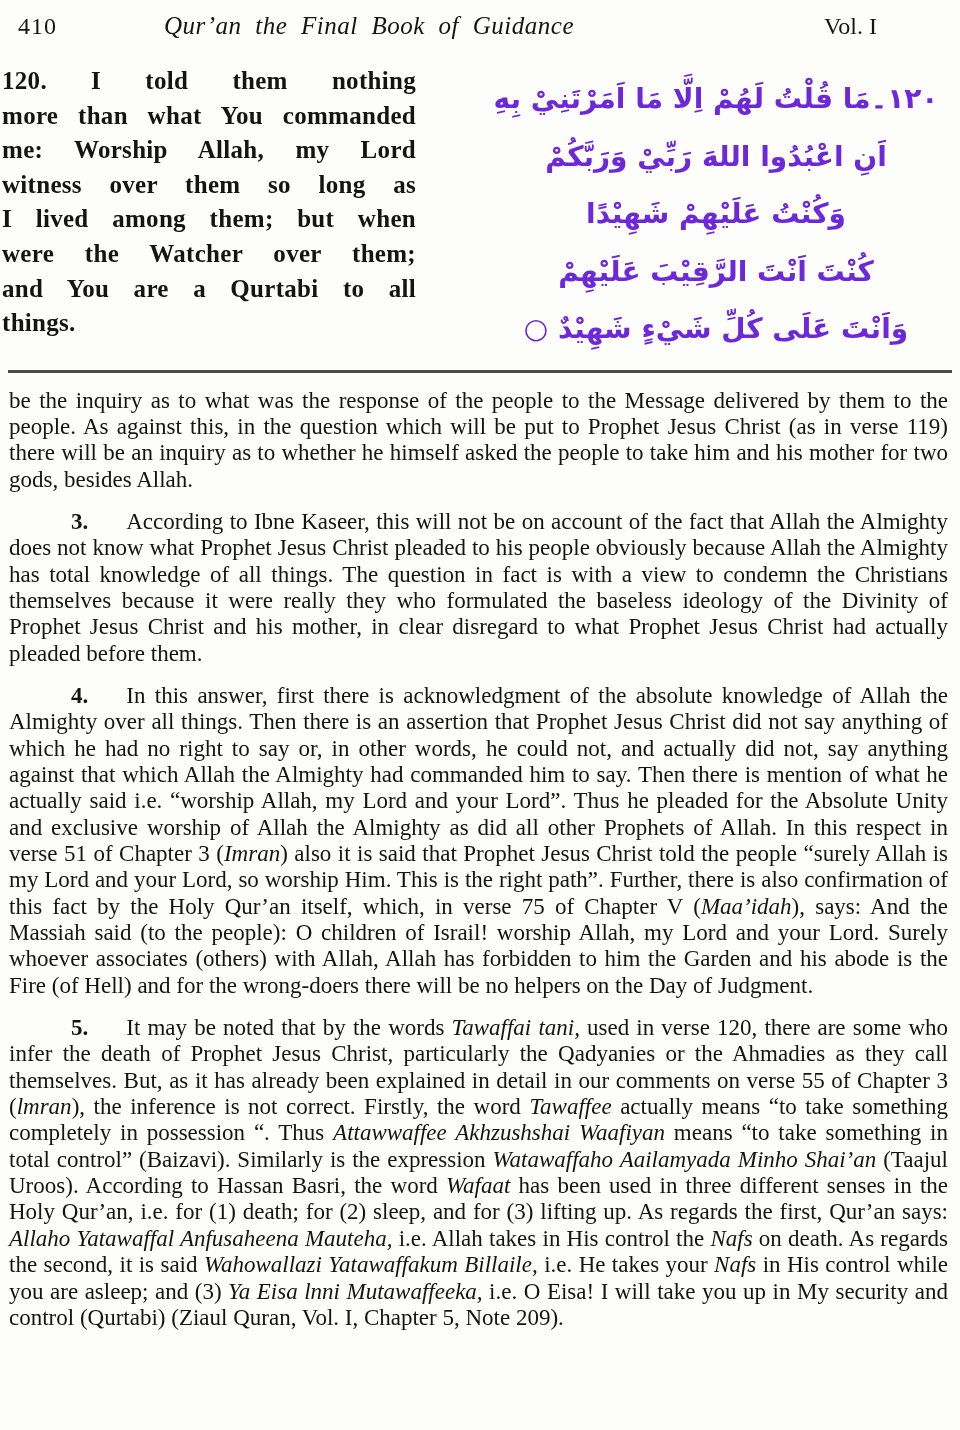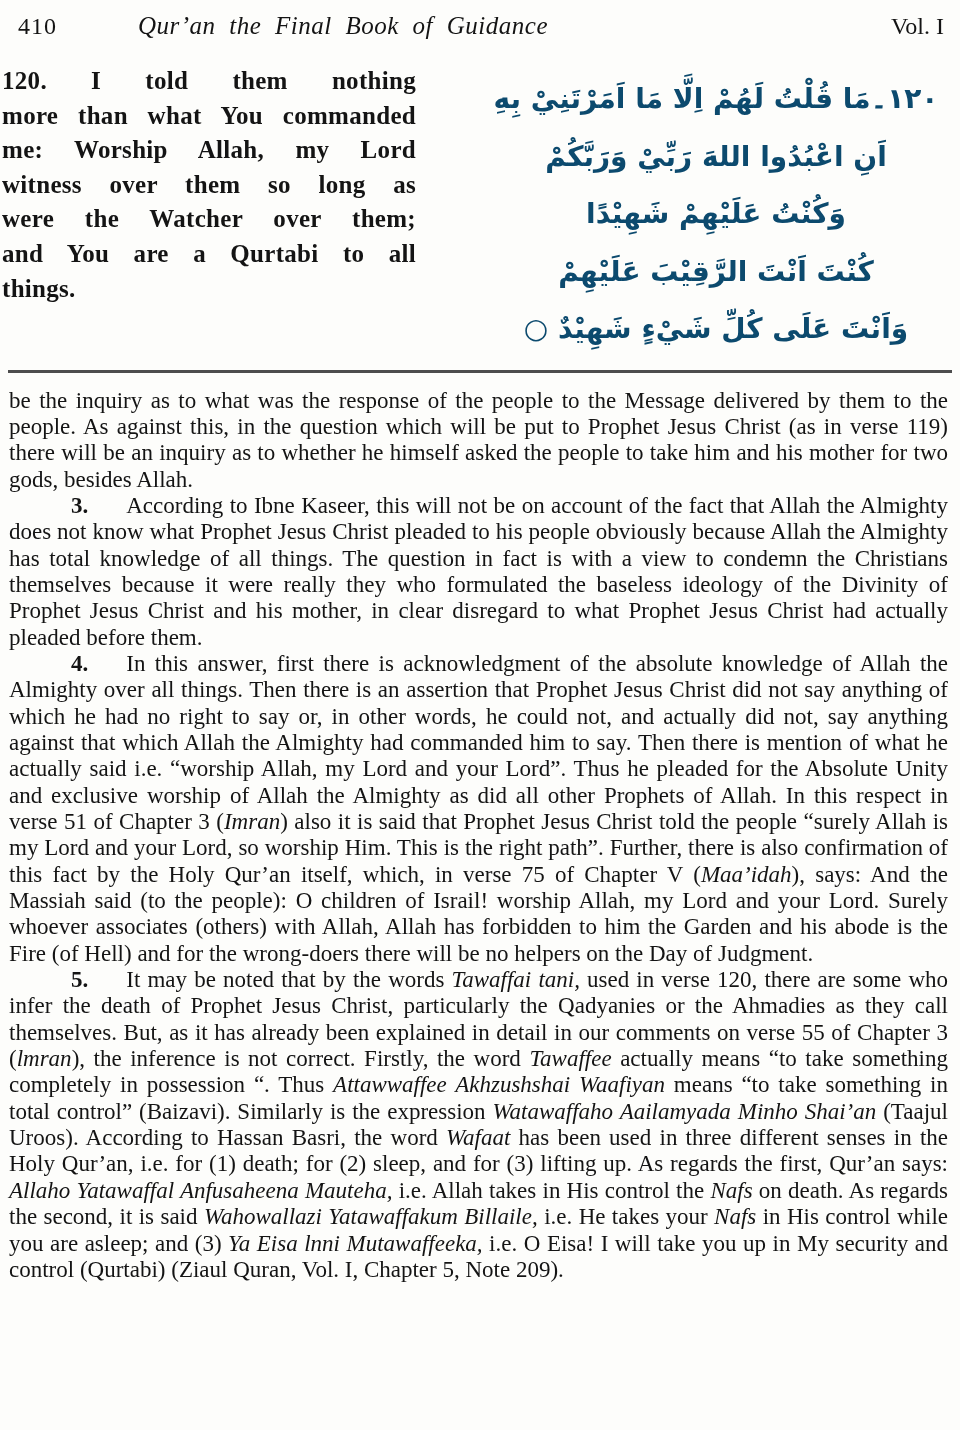--- a/index.html
+++ b/index.html
@@ -9,27 +9,28 @@
     color: #141414;
     font-family: "Liberation Serif", serif;
     overflow: hidden;
   }
   .page { width: 960px; height: 1430px; box-sizing: border-box; padding: 10px 0 0 0; }
 
   
   .header {
     display: flex; align-items: baseline;
     padding: 2px 16px 0 18px;
+    gap: 26px;
   }
   .page-number { width: 120px; font-size: 24px; letter-spacing: 1px; }
   .book-title {
     flex: 1; text-align: left;
     font-style: italic; font-size: 25px; word-spacing: 7px; letter-spacing: 0.5px;
   }
-  .volume { width: 120px; text-align: right; font-size: 24px; }
+  .volume { width: 120px; text-align: left; font-size: 24px; }
 
   
   .verse-section { display: flex; padding: 24px 8px 0 2px; gap: 8px; }
   .translation {
     width: 414px;
     font-weight: bold;
     font-size: 25px;
     line-height: 34.6px;
     letter-spacing: 0.3px;
   }
@@ -38,40 +39,40 @@
   .translation sup { font-size: 60%; line-height: 0; }
 
   .arabic {
     width: 472px; margin-left: auto;
     direction: rtl;
     font-family: "DejaVu Sans", sans-serif;
     font-size: 28px; font-weight: bold;
     line-height: 57.5px;
     padding-top: 6px;
     text-align: center;
-    color: #0c4a6e;
+    color: #6d28d9;
   }
   .arabic .aline { white-space: nowrap; }
 
   
   .divider {
     margin: 12px 8px 0 8px;
     border: none;
     border-top: 3px solid #4d4d4d;
   }
 
   
   .commentary {
     margin: 15px 12px 0 9px;
     font-size: 23px;
     line-height: 26.35px;
     text-align: justify;
   }
   .commentary p { margin: 0; }
-  .commentary p.note { text-indent: 62px; }
+  .commentary p.note { text-indent: 62px; margin-top: 16px; }
   .note-num { font-weight: bold; padding-right: 38px; }
   .commentary em { }
 </style>
 </head>
 <body>
 
 <div class="page">
 
   <div class="header">
     <div class="page-number">410</div>
@@ -79,20 +80,21 @@
     <div class="volume">Vol. I</div>
   </div>
 
   <div class="verse-section">
 
     <div class="translation">
       <div class="vline"><span>120. I told them nothing</span></div>
       <div class="vline"><span>more than what You commanded</span></div>
       <div class="vline"><span>me: Worship Allah, my Lord</span></div>
       <div class="vline"><span>witness over them so long as</span></div>
+      <div class="vline"><span>I lived among them; but when</span></div>
       <div class="vline"><span>were the Watcher over them;</span></div>
       <div class="vline"><span>and You are a Qurtabi to all</span></div>
       <div class="vline last"><span>things.</span></div>
     </div>
 
     <div class="arabic">
       <div class="aline">۱۲۰۔مَا قُلْتُ لَهُمْ اِلَّا مَا اَمَرْتَنِيْ بِهِ</div>
       <div class="aline">اَنِ اعْبُدُوا اللهَ رَبِّيْ وَرَبَّكُمْ</div>
       <div class="aline">وَكُنْتُ عَلَيْهِمْ شَهِيْدًا</div>
       <div class="aline">كُنْتَ اَنْتَ الرَّقِيْبَ عَلَيْهِمْ</div>

